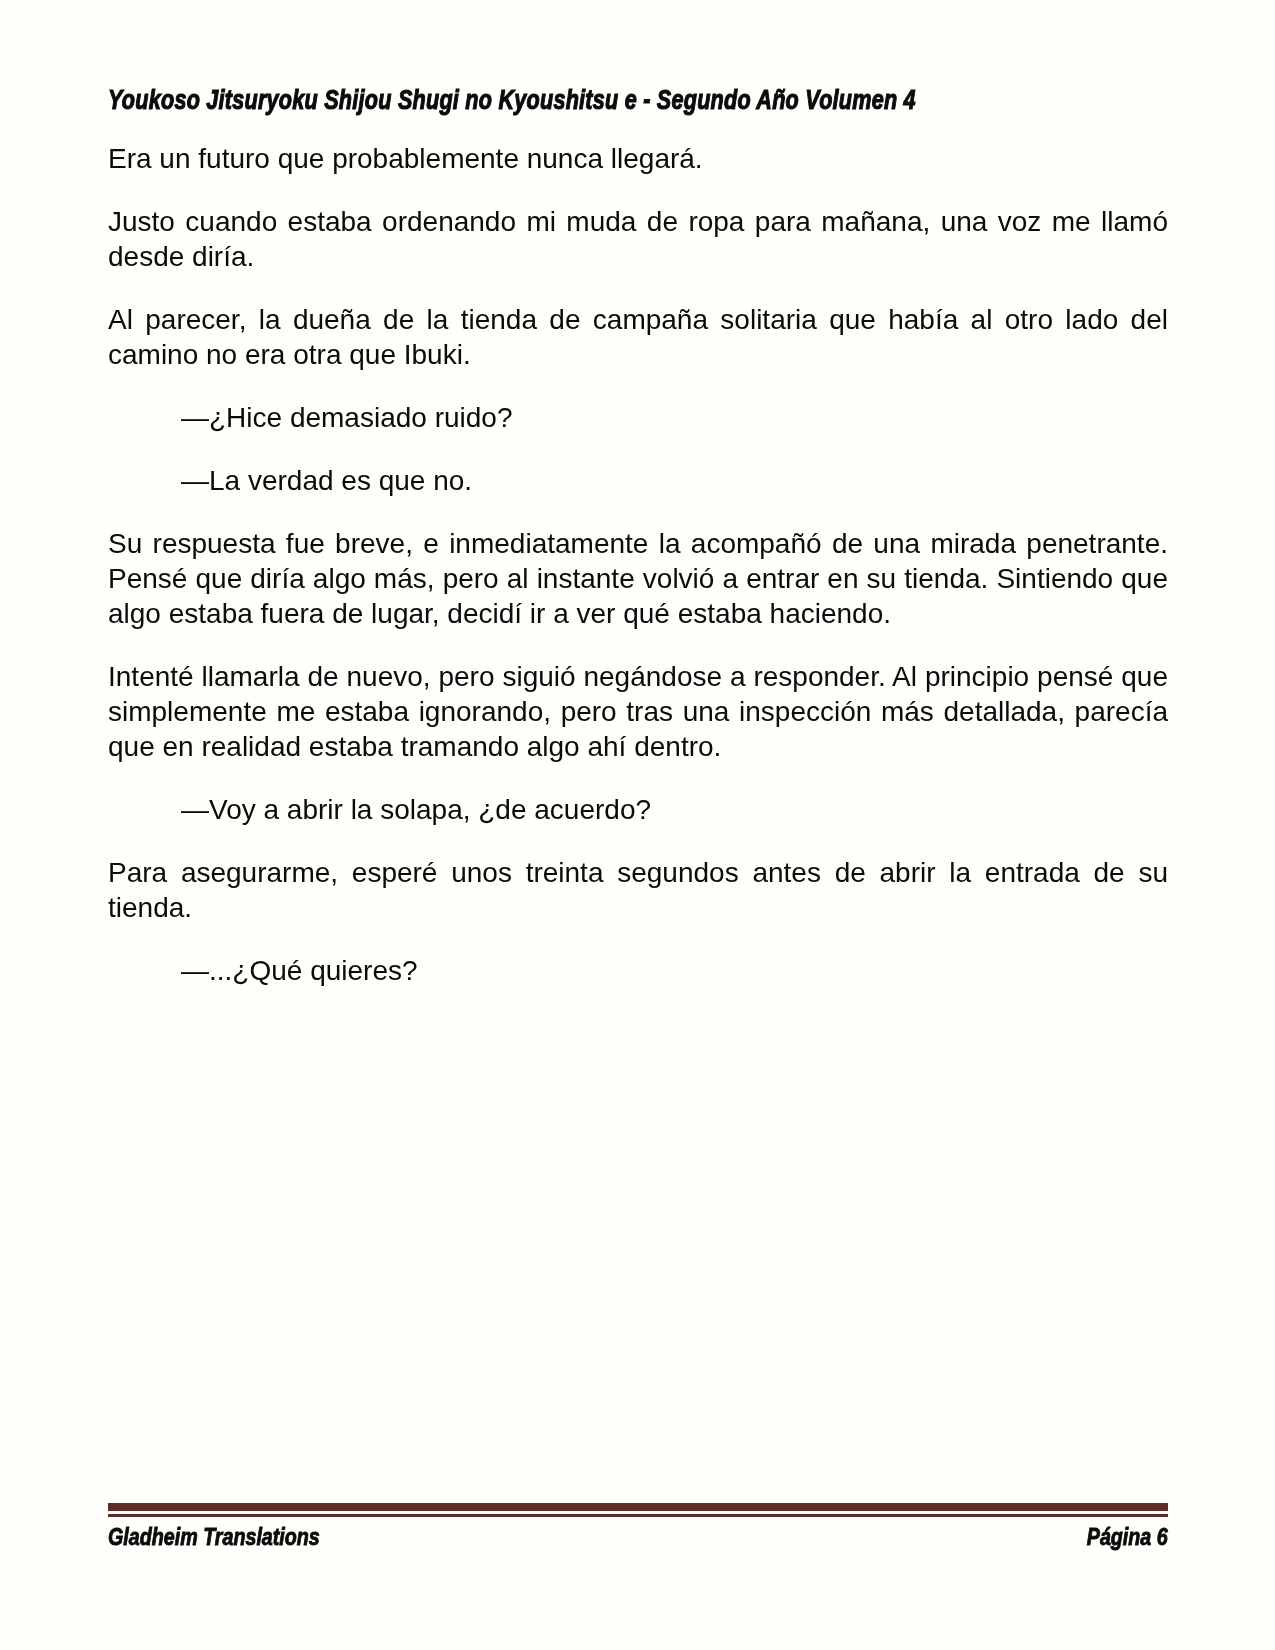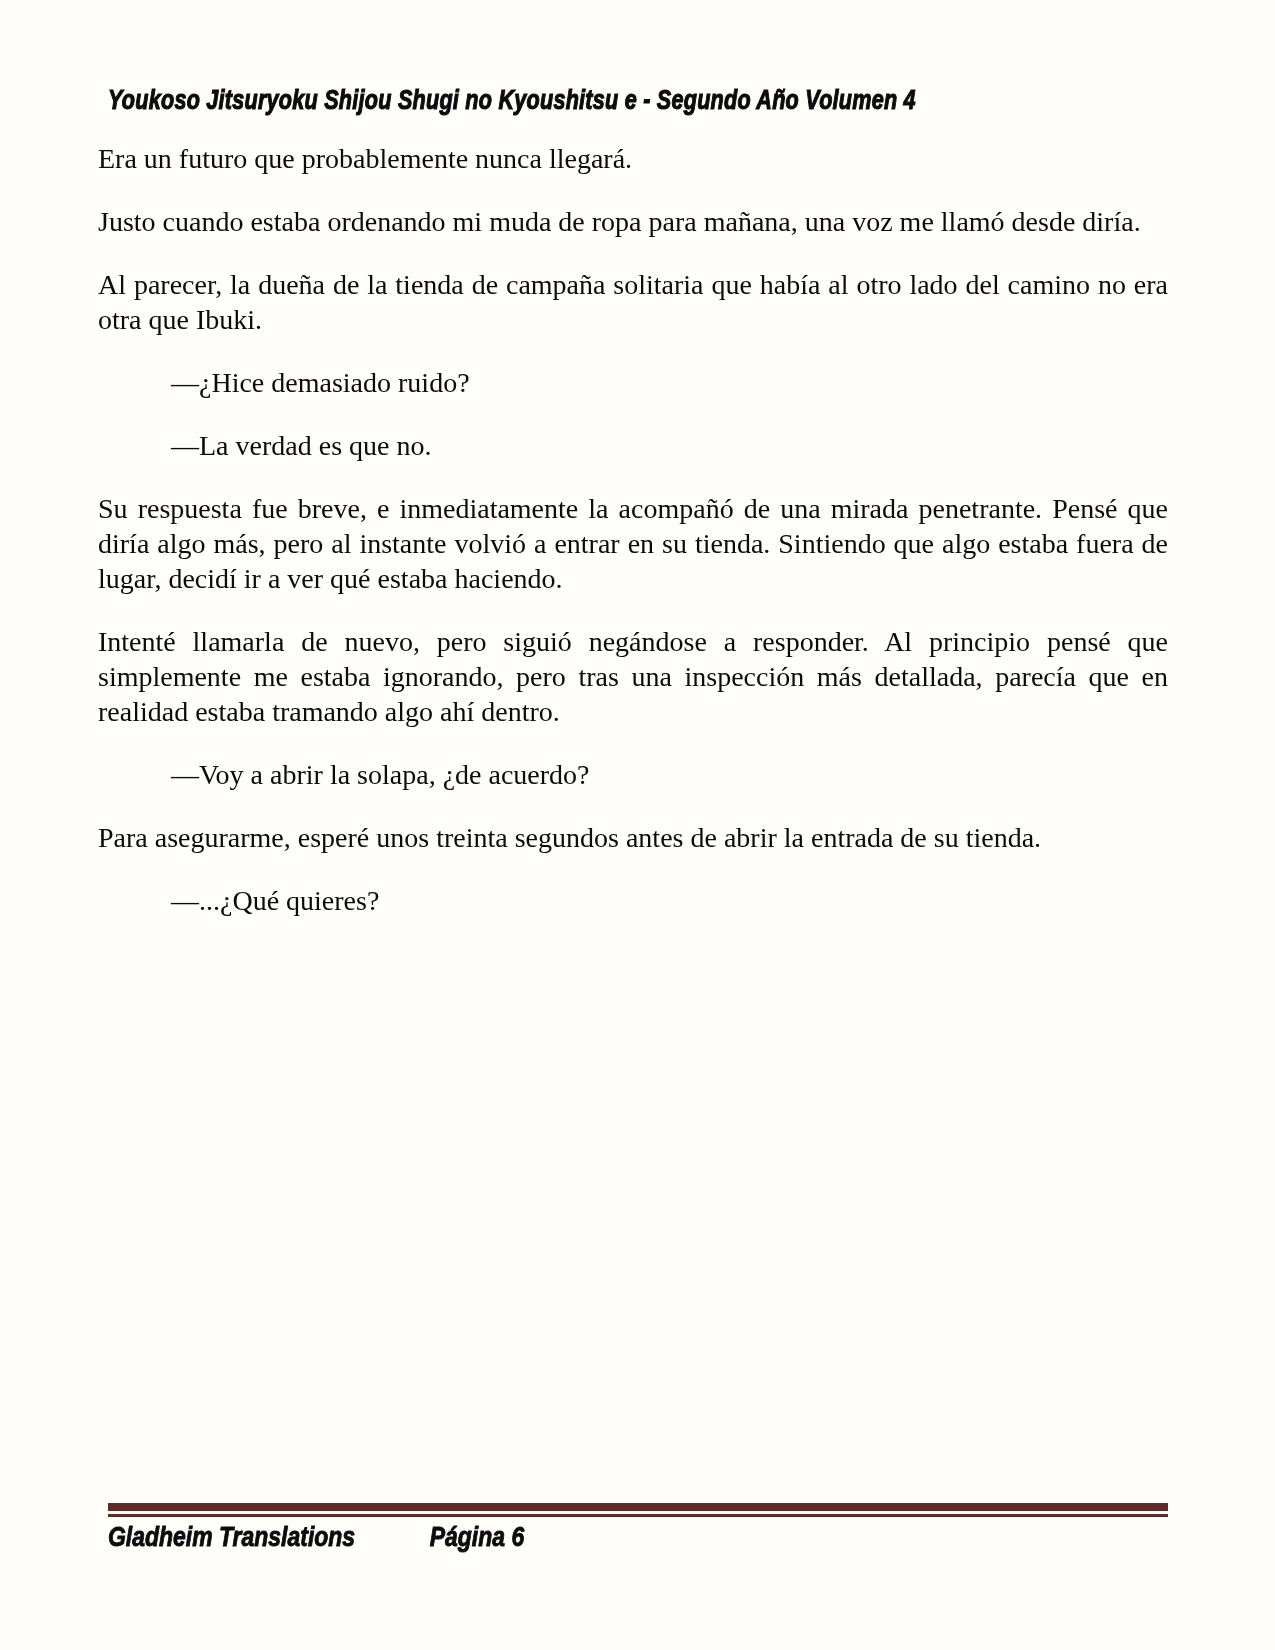--- a/index.html
+++ b/index.html
@@ -25,38 +25,37 @@
     font-weight:bold;font-style:italic;
     font-size:27px;line-height:30px;
     white-space:nowrap;
     letter-spacing:0.3px;
     -webkit-text-stroke:1.1px var(--ink);
     transform:scaleX(0.80);
     transform-origin:left center;
   }
   
   .doc-body{
-    position:absolute;top:141px;left:98px;right:107px;
+    position:absolute;top:141px;left:108px;right:107px;
     font-size:28px;line-height:35px;
     text-align:justify;
     text-justify:inter-word;
-    font-family:Liberation Serif, serif;
   }
   .doc-body p{margin:0 0 28px 0;}
   .doc-body p.dialogue{text-indent:73px;}
   
   .doc-footer{
     position:absolute;top:1503px;left:108px;right:107px;
   }
   .rule-thick{height:8px;background:var(--rule);}
   .rule-thin{height:3px;background:var(--rule);margin-top:3px;}
   .footer-row{
-    display:flex;align-items:baseline;
+    display:flex;justify-content:space-between;align-items:baseline;
     margin-top:5px;
-    font-weight:bold;font-style:italic;font-size:28px;line-height:30px;
+    font-weight:bold;font-style:italic;font-size:24px;line-height:30px;
     -webkit-text-stroke:0.9px var(--ink);
   }
   .footer-left{transform:scaleX(0.82);transform-origin:left center;white-space:nowrap;}
   .footer-right{transform:scaleX(0.82);transform-origin:right center;white-space:nowrap;}
 </style>
 </head>
 <body>
 
 <div class="page">
 

